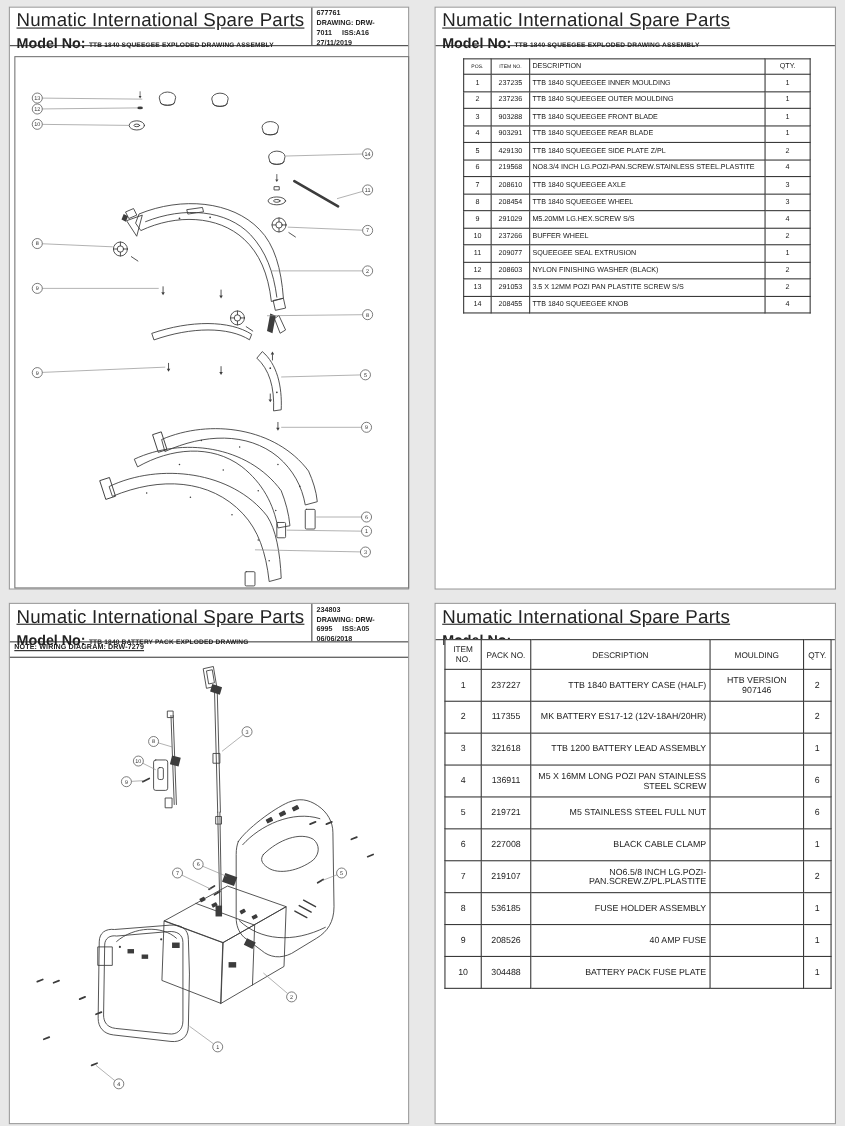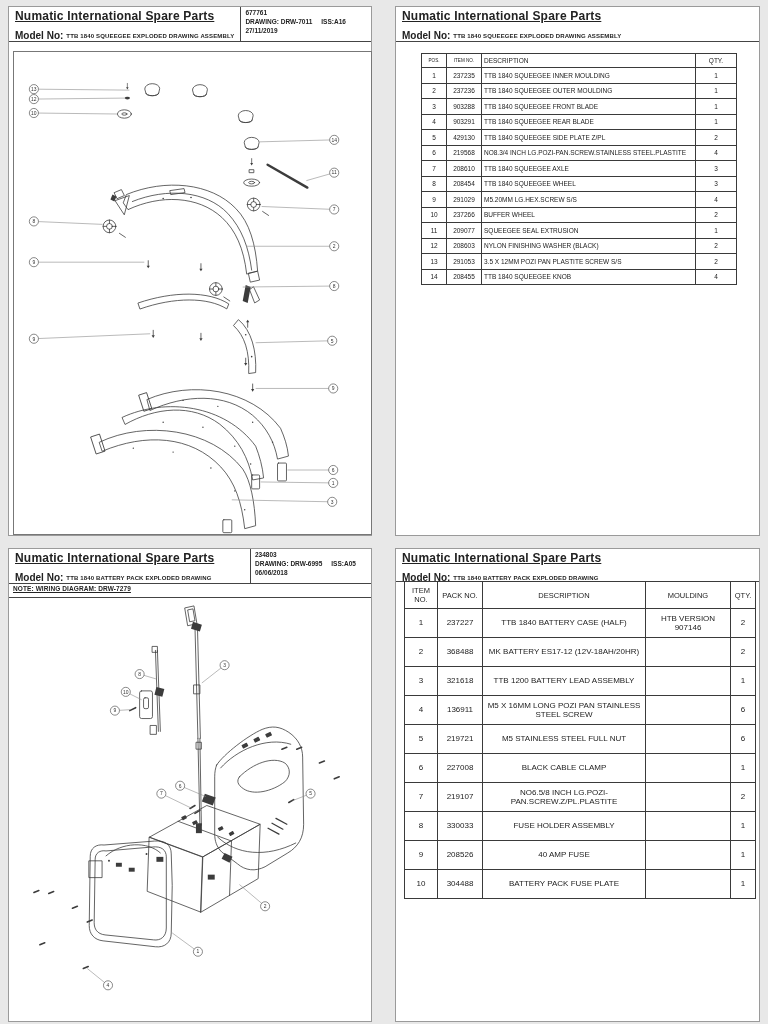--- a/index.html
+++ b/index.html
@@ -11,23 +11,23 @@
   .sheet{position:absolute;background:#fff;border:1px solid #9a9a9a;box-sizing:border-box}
   #sheet-sq-draw{left:8px;top:6px;width:364px;height:530px}
   #sheet-sq-parts{left:395px;top:6px;width:365px;height:530px}
   #sheet-bat-draw{left:8px;top:548px;width:364px;height:474px}
   #sheet-bat-parts{left:395px;top:548px;width:365px;height:474px}
 
   .sheet-header{position:absolute;left:0;right:0;top:0;height:34px;
     border-bottom:1px solid #444;display:flex;align-items:stretch}
   .sheet-header.short{height:32px}
   .hd-left{flex:1;padding:2px 6px 0}
-  .title{font-size:12px;font-weight:bold;text-decoration:underline;letter-spacing:.2px;white-space:nowrap}
+  .title{font-size:17px;font-weight:normal;text-decoration:underline;letter-spacing:.2px;white-space:nowrap}
   .model-row{margin-top:2px;white-space:nowrap}
-  .model-label{font-size:10px;font-weight:bold}
+  .model-label{font-size:13px;font-weight:bold}
   .model-value{font-size:6px;font-weight:bold;margin-left:3px;position:relative;top:-1px;letter-spacing:.15px}
   .hd-right{width:126px;border-left:1px solid #444;padding:2px 4px 0;
     font-size:6.5px;font-weight:bold;line-height:1.38;overflow:visible}
   #sheet-bat-draw .hd-right{width:112px}
   .iss{margin-left:9px}
   .date-narrow{width:34px;word-break:break-all}
 
   .note-strip{position:absolute;left:0;right:0;top:34px;height:12px;
     border-bottom:1px solid #444;font-size:6.5px;font-weight:bold;
     text-decoration:underline;padding:2px 4px 0;letter-spacing:.1px}
@@ -49,21 +49,21 @@
   .sq td{height:14.5px;font-size:6.5px;text-align:center;padding:0 2px;white-space:nowrap}
   .sq td:nth-child(3){text-align:left}
 
   .bat{left:8px;top:32px;width:352px}
   .bat th{height:26px;font-size:7.5px;text-align:center;padding:0 2px}
   .bat th:nth-child(1){width:28px}
   .bat th:nth-child(2){width:40px;white-space:nowrap}
   .bat th:nth-child(4){width:80px}
   .bat th:nth-child(5){width:20px}
   .bat td{height:26px;font-size:8px;text-align:center;padding:1px 3px;line-height:1.18}
-  .bat td:nth-child(3){text-align:center}
+  .bat td:nth-child(3){text-align:right}
 
   svg .ln{stroke:#3c3c3c;stroke-width:.8;fill:none;stroke-linecap:round;stroke-linejoin:round}
   svg .fill{fill:#3c3c3c;stroke:none}
   svg .leader{stroke:#8a8a8a;stroke-width:.6}
   svg .callout-circle{fill:#fff;stroke:#555;stroke-width:.7}
   svg .callout-num{font-family:"Liberation Sans",sans-serif;font-size:5px;fill:#333;text-anchor:middle}
 </style>
 </head>
 <body>
 
@@ -480,21 +480,21 @@
       <tbody>
         <tr>
           <td>1</td>
           <td>237227</td>
           <td>TTB 1840 BATTERY CASE (HALF)</td>
           <td>HTB VERSION 907146</td>
           <td>2</td>
         </tr>
         <tr>
           <td>2</td>
-          <td>368488</td>
+          <td>117355</td>
           <td>MK BATTERY ES17-12 (12V-18AH/20HR)</td>
           <td></td>
           <td>2</td>
         </tr>
         <tr>
           <td>3</td>
           <td>321618</td>
           <td>TTB 1200 BATTERY LEAD ASSEMBLY</td>
           <td></td>
           <td>1</td>
@@ -522,21 +522,21 @@
         </tr>
         <tr>
           <td>7</td>
           <td>219107</td>
           <td>NO6.5/8 INCH LG.POZI-PAN.SCREW.Z/PL.PLASTITE</td>
           <td></td>
           <td>2</td>
         </tr>
         <tr>
           <td>8</td>
-          <td>330033</td>
+          <td>536185</td>
           <td>FUSE HOLDER ASSEMBLY</td>
           <td></td>
           <td>1</td>
         </tr>
         <tr>
           <td>9</td>
           <td>208526</td>
           <td>40 AMP FUSE</td>
           <td></td>
           <td>1</td>

